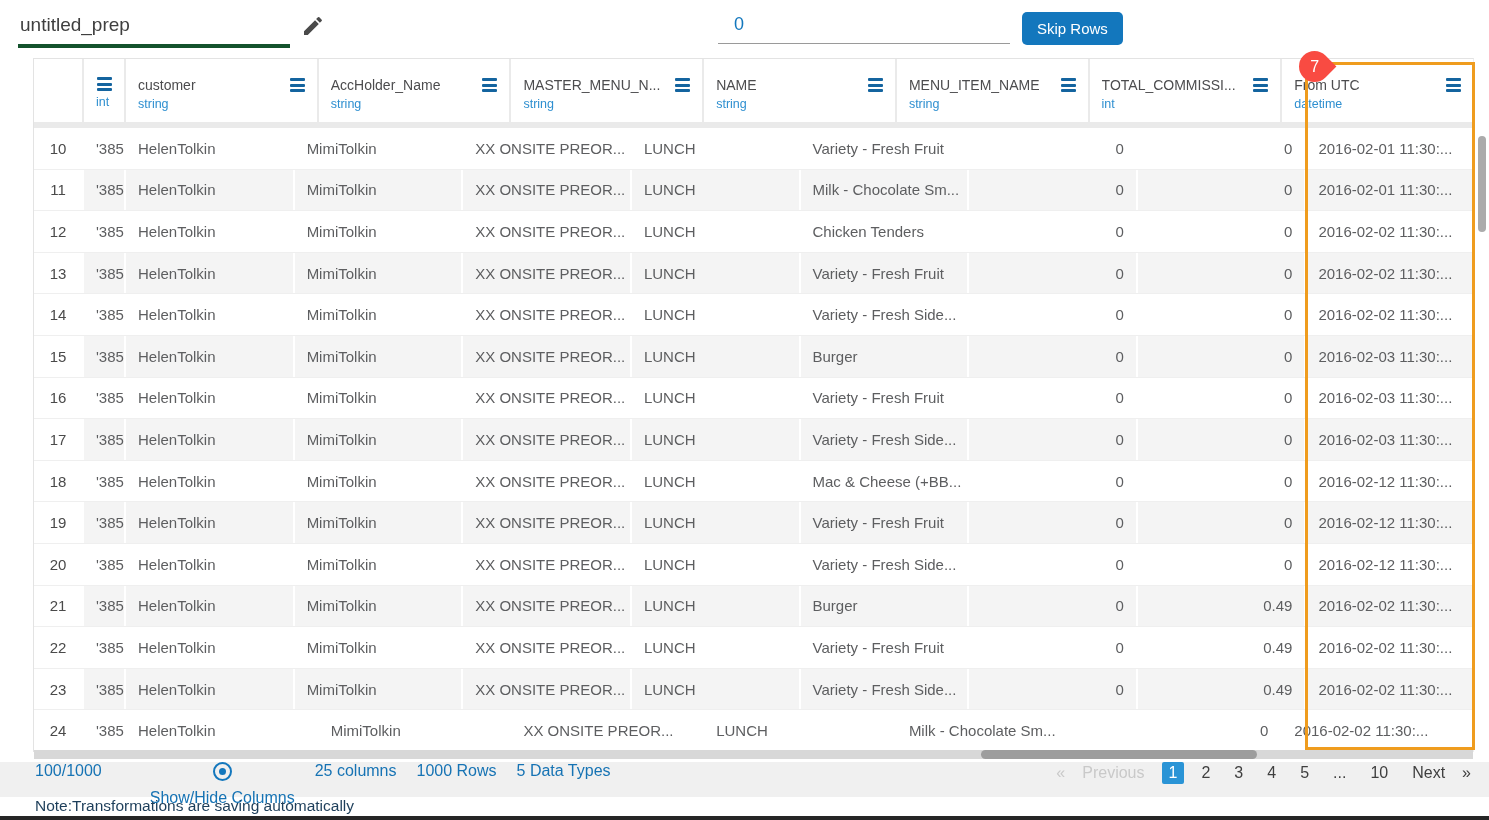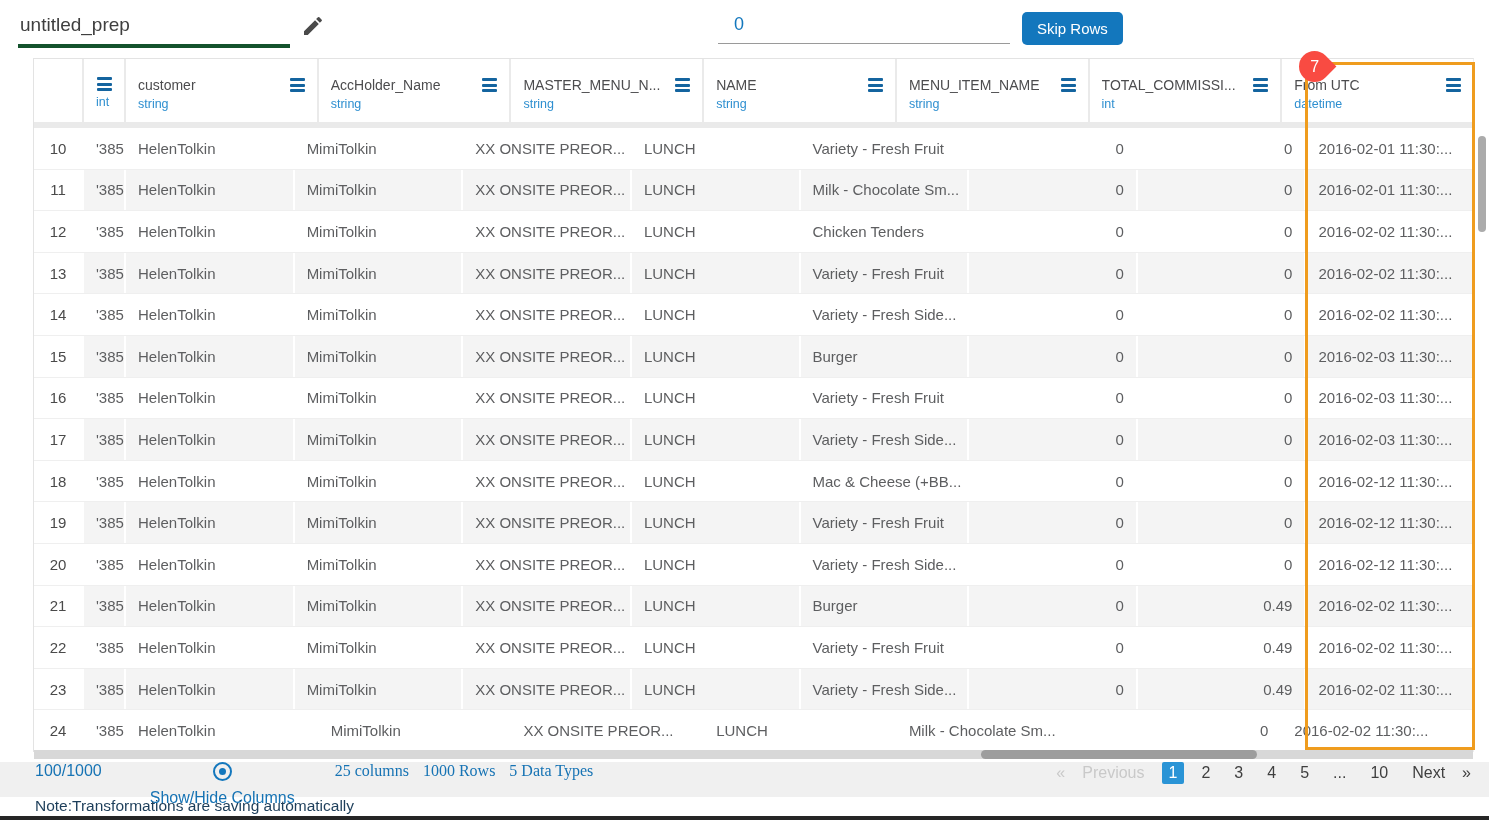--- a/index.html
+++ b/index.html
@@ -58,21 +58,21 @@
   .vscroll-thumb { position:absolute; right:3px; top:136px; width:8px; height:96px; background:#ababab; border-radius:4px; z-index:8; }
 
   
   .footer-strip { position:absolute; left:0; right:0; top:762px; height:35px; background:#f0f0f0;
     display:flex; align-items:flex-start; font-size:16px; }
   .frac { color:#1673b4; margin-left:35px; }
   .showhide { display:flex; align-items:center; gap:8px; margin-left:48px; color:#1673b4; cursor:pointer;flex-direction:column; }
   .eye { width:19px; height:19px; border:2px solid #1377bd; border-radius:50%;
     display:inline-flex; align-items:center; justify-content:center; }
   .eye i { width:7px; height:7px; background:#1377bd; border-radius:50%; }
-  .summary { display:flex; gap:14px; margin-left:40px; color:#1673b4;font-family:Liberation Serif, serif; }
+  .summary { display:flex; gap:20px; margin-left:20px; color:#1673b4; }
 
   .pagination { margin-left:auto; margin-right:18px; display:flex; align-items:center; gap:10px; color:#3f3f3f; }
   .pg-muted { color:#c9c9c9; }
   .pg-item { padding:2px 7px; cursor:pointer; }
   .pg-item.active { background:#2a94d6; color:#fff; border-radius:2px; }
   .pg-arrow { cursor:pointer; }
 
   .note-line { position:absolute; left:35px; top:797px; font-size:15.5px; color:#1d3e5a; }
   .bottom-edge { position:absolute; left:0; right:0; bottom:0; height:4px; background:#262626; }
 </style>

